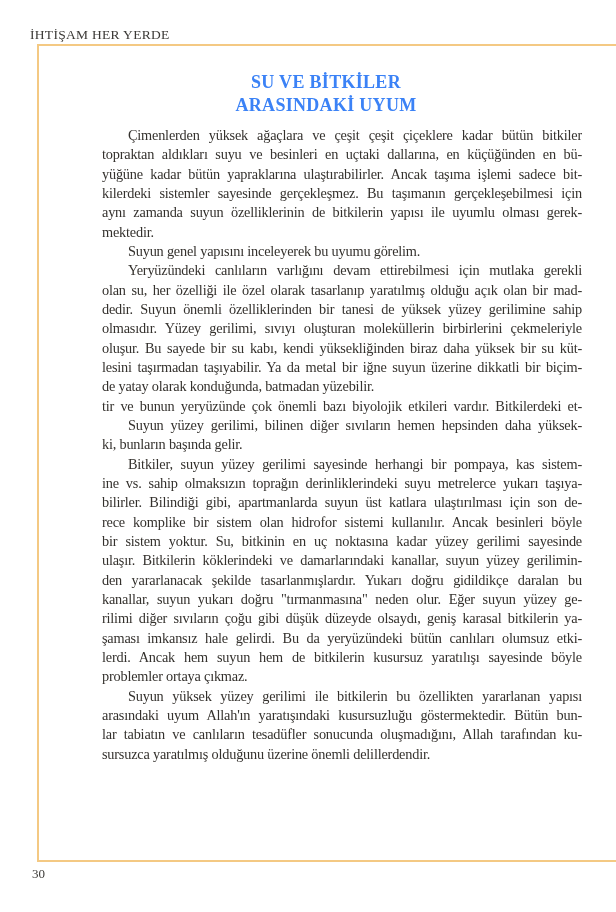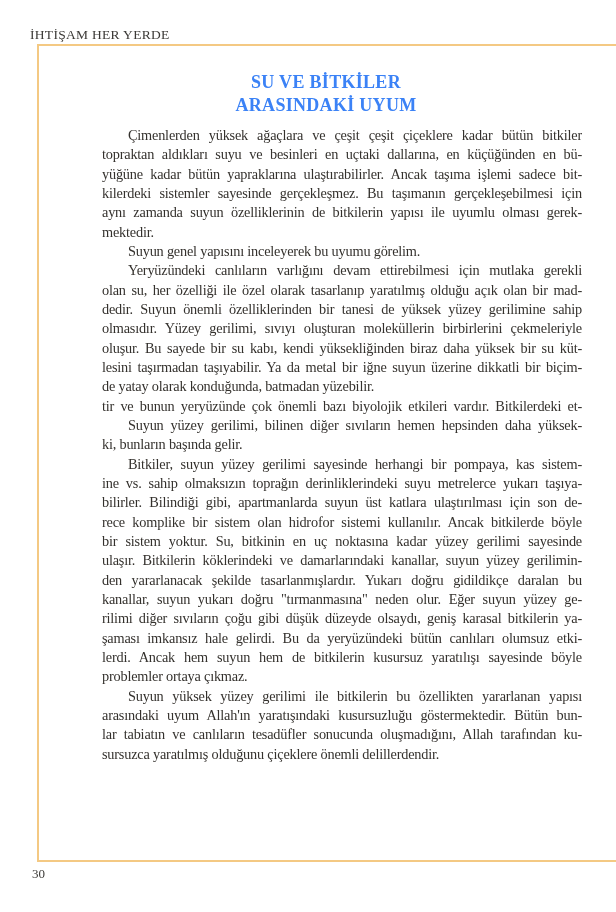--- a/index.html
+++ b/index.html
@@ -92,30 +92,30 @@
       <div class="tline">olmasıdır. Yüzey gerilimi, sıvıyı oluşturan moleküllerin birbirlerini çekmeleriyle</div>
       <div class="tline">oluşur. Bu sayede bir su kabı, kendi yüksekliğinden biraz daha yüksek bir su küt-</div>
       <div class="tline">lesini taşırmadan taşıyabilir. Ya da metal bir iğne suyun üzerine dikkatli bir biçim-</div>
       <div class="tline para-end">de yatay olarak konduğunda, batmadan yüzebilir.</div>
       <div class="tline">tir ve bunun yeryüzünde çok önemli bazı biyolojik etkileri vardır. Bitkilerdeki et-</div>
       <div class="tline indent">Suyun yüzey gerilimi, bilinen diğer sıvıların hemen hepsinden daha yüksek-</div>
       <div class="tline para-end">ki, bunların başında gelir.</div>
       <div class="tline indent">Bitkiler, suyun yüzey gerilimi sayesinde herhangi bir pompaya, kas sistem-</div>
       <div class="tline">ine vs. sahip olmaksızın toprağın derinliklerindeki suyu metrelerce yukarı taşıya-</div>
       <div class="tline">bilirler. Bilindiği gibi, apartmanlarda suyun üst katlara ulaştırılması için son de-</div>
-      <div class="tline">rece komplike bir sistem olan hidrofor sistemi kullanılır. Ancak bitkilerde böyle</div>
+      <div class="tline">rece komplike bir sistem olan hidrofor sistemi kullanılır. Ancak besinleri böyle</div>
       <div class="tline">bir sistem yoktur. Su, bitkinin en uç noktasına kadar yüzey gerilimi sayesinde</div>
       <div class="tline">ulaşır. Bitkilerin köklerindeki ve damarlarındaki kanallar, suyun yüzey gerilimin-</div>
       <div class="tline">den yararlanacak şekilde tasarlanmışlardır. Yukarı doğru gidildikçe daralan bu</div>
       <div class="tline">kanallar, suyun yukarı doğru "tırmanmasına" neden olur. Eğer suyun yüzey ge-</div>
       <div class="tline">rilimi diğer sıvıların çoğu gibi düşük düzeyde olsaydı, geniş karasal bitkilerin ya-</div>
       <div class="tline">şaması imkansız hale gelirdi. Bu da yeryüzündeki bütün canlıları olumsuz etki-</div>
       <div class="tline">lerdi. Ancak hem suyun hem de bitkilerin kusursuz yaratılışı sayesinde böyle</div>
       <div class="tline para-end">problemler ortaya çıkmaz.</div>
       <div class="tline indent">Suyun yüksek yüzey gerilimi ile bitkilerin bu özellikten yararlanan yapısı</div>
       <div class="tline">arasındaki uyum Allah'ın yaratışındaki kusursuzluğu göstermektedir. Bütün bun-</div>
       <div class="tline">lar tabiatın ve canlıların tesadüfler sonucunda oluşmadığını, Allah tarafından ku-</div>
-      <div class="tline para-end">sursuzca yaratılmış olduğunu çiçeklere önemli delillerdendir.</div>
+      <div class="tline para-end">sursuzca yaratılmış olduğunu üzerine önemli delillerdendir.</div>
     </div>
 
   <div class="pagenum">30</div>
 
 </div>
 
 </body></html>

